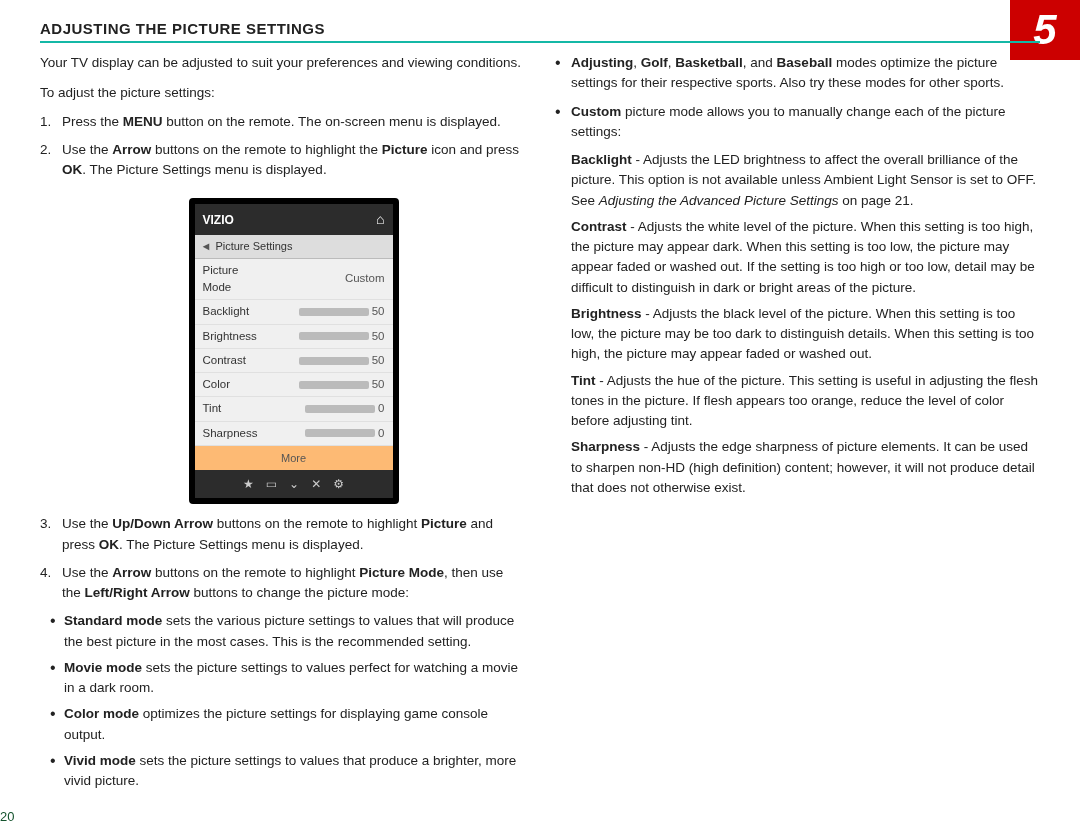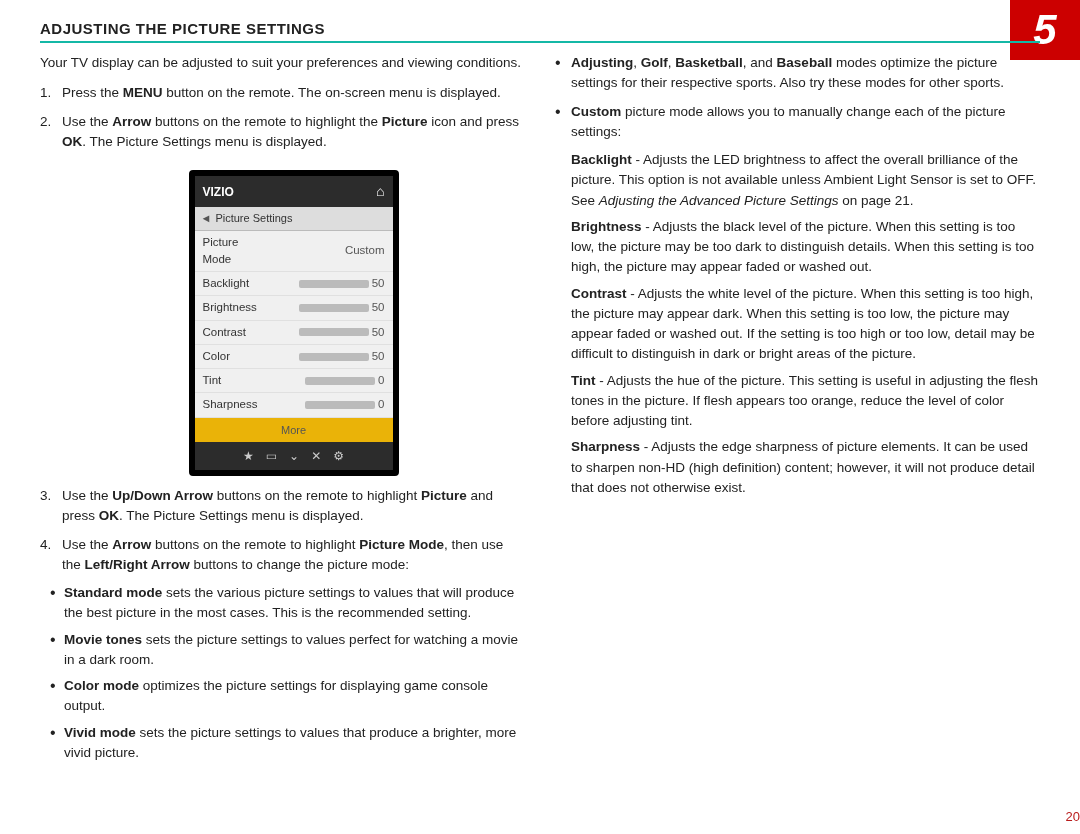--- a/index.html
+++ b/index.html
@@ -180,21 +180,21 @@
     .tv-slider-fill {
       height: 100%;
       background: #555;
       border-radius: 2px;
     }
     .tv-more-row {
       text-align: center;
       padding: 4px;
       font-size: 11px;
       color: #555;
-      background: #eab308;
+      background: #fdba74;
     }
     .tv-bottom-bar {
       background: #2c2c2c;
       display: flex;
       align-items: center;
       justify-content: center;
       gap: 12px;
       padding: 5px 0;
     }
     .tv-btn-icon {
@@ -225,43 +225,44 @@
       margin-bottom: 6px;
       line-height: 1.5;
     }
 
     
     .page-footer {
       position: absolute;
       bottom: 10px;
       left: 0;
       right: 0;
-      text-align: right;
+      text-align: left;
       font-size: 13px;
-      color: #b91c1c;
+      color: #14532d;
     }
 
     b { font-weight: bold; }
     i { font-style: italic; margin-top: 44px; }
   </style>
 </head>
 <body>
 
 <div class="page-corner">
   <span class="page-number">5</span>
 </div>
 
 <div class="content">
 
   <div class="section-heading">ADJUSTING THE PICTURE SETTINGS</div>
 
   <div class="columns">
 
     <div class="left-col">
       <p class="intro-text">Your TV display can be adjusted to suit your preferences and viewing conditions.</p>
+      <p class="steps-label">To adjust the picture settings:</p>
 
       <ol class="steps-list">
         <li>
           <span class="step-num">1.</span>
           <span class="step-text">Press the <b>MENU</b> button on the remote. The on-screen menu is displayed.</span>
         </li>
         <li>
           <span class="step-num">2.</span>
           <span class="step-text">Use the <b>Arrow</b> buttons on the remote to highlight the <b>Picture</b> icon and press <b>OK</b>. The Picture Settings menu is displayed.</span>
         </li>
@@ -354,21 +355,21 @@
         </li>
       </ol>
 
       <ul class="bullet-list">
         <li>
           <span class="bullet-dot">•</span>
           <span><b>Standard mode</b> sets the various picture settings to values that will produce the best picture in the most cases. This is the recommended setting.</span>
         </li>
         <li>
           <span class="bullet-dot">•</span>
-          <span><b>Movie tones</b> sets the picture settings to values perfect for watching a movie in a dark room.</span>
+          <span><b>Movie mode</b> sets the picture settings to values perfect for watching a movie in a dark room.</span>
         </li>
         <li>
           <span class="bullet-dot">•</span>
           <span><b>Color mode</b> optimizes the picture settings for displaying game console output.</span>
         </li>
         <li>
           <span class="bullet-dot">•</span>
           <span><b>Vivid mode</b> sets the picture settings to values that produce a brighter, more vivid picture.</span>
         </li>
       </ul>
@@ -384,24 +385,24 @@
           <span class="right-bullet-dot">•</span>
           <span><b>Custom</b> picture mode allows you to manually change each of the picture settings:</span>
         </li>
       </ul>
 
       <div class="indented-paras">
         <p class="indented-para">
           <b>Backlight</b> - Adjusts the LED brightness to affect the overall brilliance of the picture. This option is not available unless Ambient Light Sensor is set to OFF. See <i>Adjusting the Advanced Picture Settings</i> on page 21.
         </p>
         <p class="indented-para">
-          <b>Brightness</b> - Adjusts the black level of the picture. When this setting is too low, the picture may be too dark to distinguish details. When this setting is too high, the picture may appear faded or washed out.
+          <b>Contrast</b> - Adjusts the white level of the picture. When this setting is too high, the picture may appear dark. When this setting is too low, the picture may appear faded or washed out. If the setting is too high or too low, detail may be difficult to distinguish in dark or bright areas of the picture.
         </p>
         <p class="indented-para">
-          <b>Contrast</b> - Adjusts the white level of the picture. When this setting is too high, the picture may appear dark. When this setting is too low, the picture may appear faded or washed out. If the setting is too high or too low, detail may be difficult to distinguish in dark or bright areas of the picture.
+          <b>Brightness</b> - Adjusts the black level of the picture. When this setting is too low, the picture may be too dark to distinguish details. When this setting is too high, the picture may appear faded or washed out.
         </p>
         <p class="indented-para">
           <b>Tint</b> - Adjusts the hue of the picture. This setting is useful in adjusting the flesh tones in the picture. If flesh appears too orange, reduce the level of color before adjusting tint.
         </p>
         <p class="indented-para">
           <b>Sharpness</b> - Adjusts the edge sharpness of picture elements. It can be used to sharpen non-HD (high definition) content; however, it will not produce detail that does not otherwise exist.
         </p>
       </div>
     </div>
 

